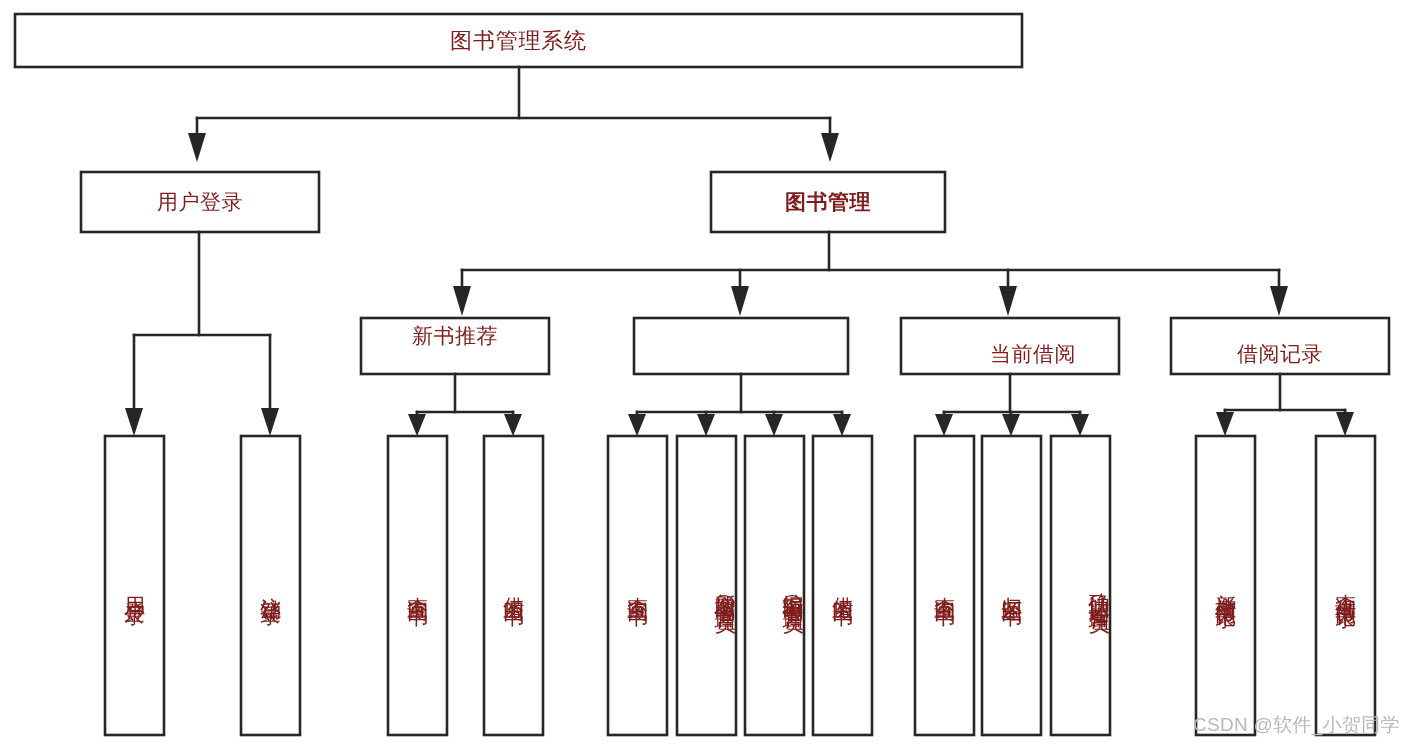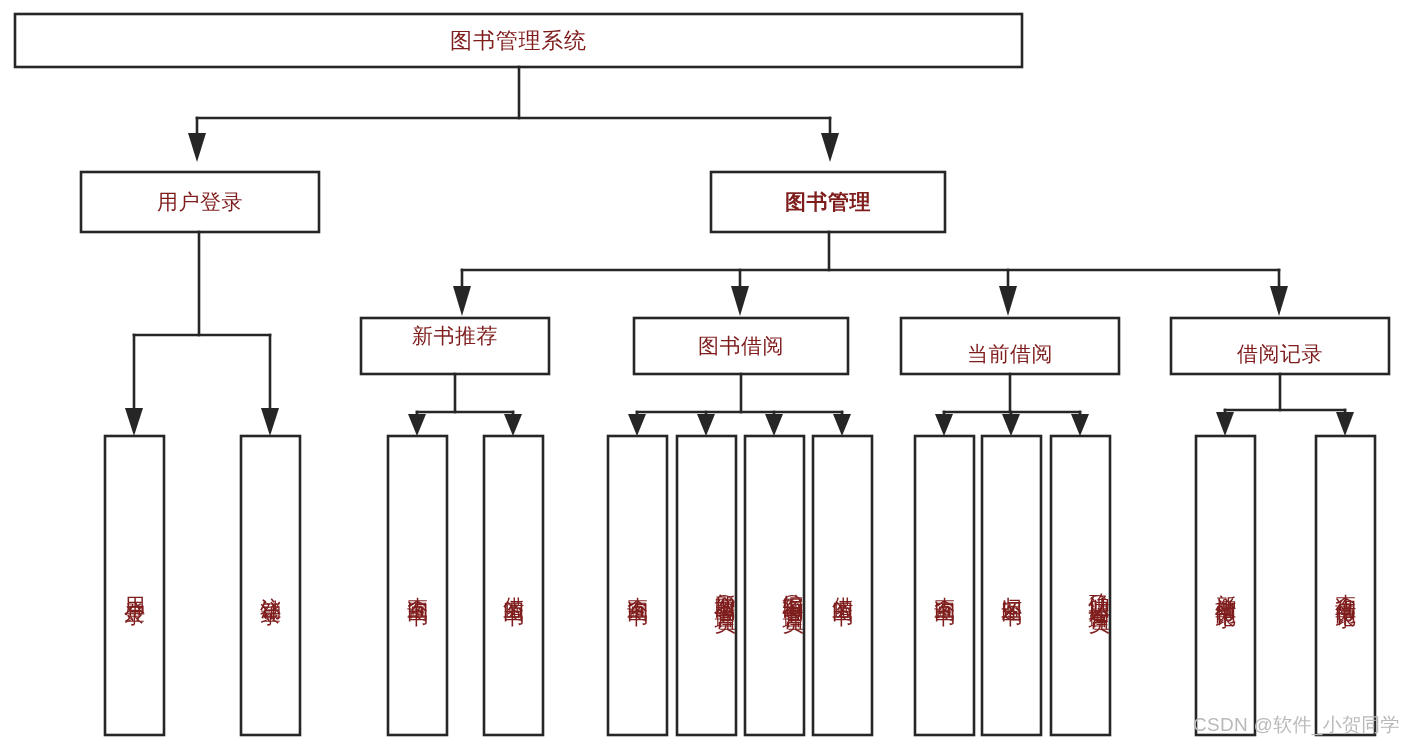--- a/index.html
+++ b/index.html
@@ -174,22 +174,21 @@
     <rect class="node-rect" x="1196" y="436" width="59" height="299"></rect>
     <rect class="node-rect" x="1316" y="436" width="59" height="299"></rect>
   </svg>
 
   <div class="node-label label-title" style="left:15px; top:14px; width:1007px; height:53px;">图书管理系统</div>
 
   <div class="node-label label-h" style="left:81px; top:172px; width:238px; height:60px;">用户登录</div>
   <div class="node-label label-h" style="left:711px; top:172px; width:234px; height:60px;font-weight:bold;">图书管理</div>
 
   <div class="node-label label-h" style="left:361px; top:304px; width:188px; height:64px;">新书推荐</div>
-  <div class="node-label label-h" style="left:634px; top:318px; width:214px; height:56px;">图书借阅</div>
-  <div class="node-label label-h" style="left:901px; top:318px; width:218px; height:72px;">当前借阅</div>
+  <div class="node-label label-h" style="left:924px; top:318px; width:218px; height:72px;">当前借阅</div>
   <div class="node-label label-h" style="left:1171px; top:318px; width:218px; height:72px;">借阅记录</div>
 
   <div class="node-label label-v" style="left:105px; top:436px; width:59px; height:299px;">用户登录</div>
   <div class="node-label label-v" style="left:241px; top:436px; width:59px; height:299px;">注销登录</div>
 
   <div class="node-label label-v" style="left:388px; top:436px; width:59px; height:299px;">查询图书</div>
   <div class="node-label label-v" style="left:484px; top:436px; width:59px; height:299px;">借阅图书</div>
 
   <div class="node-label label-v" style="left:608px; top:436px; width:59px; height:299px;">查询图书</div>
   <div class="node-label label-v" style="left:677px; top:436px; width:59px; height:299px; align-items:flex-start; padding-top:8px;">新增图书（管理员）</div>

